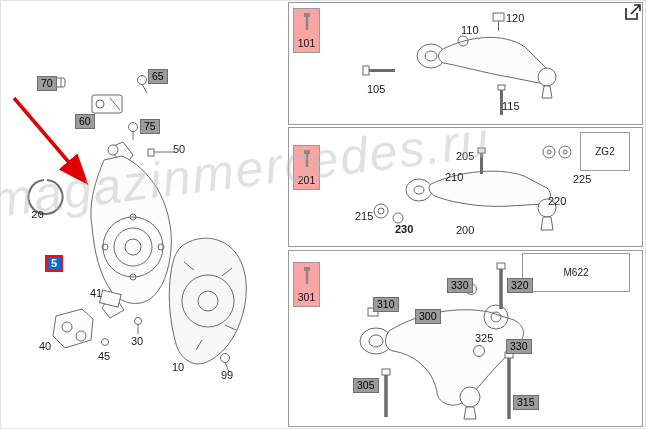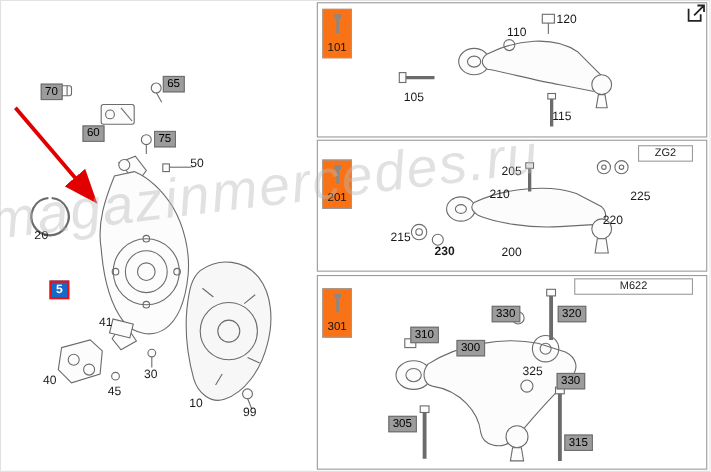--- a/index.html
+++ b/index.html
@@ -1,26 +1,26 @@
 <!DOCTYPE html>
 <html><head>
 <meta charset="utf-8">
 <style>
   html,body{margin:0;padding:0;background:#fff;font-family:"Liberation Sans",sans-serif;}
   .canvas{position:relative;width:646px;height:429px;background:#fff;overflow:hidden;box-shadow:inset 0 0 0 1px #e2e2e2;}
   .panel{position:absolute;left:288px;width:355px;border:1px solid #9a9a9a;background:#fff;box-sizing:border-box;}
   .panel-1{top:2px;height:123px;}
   .panel-2{top:127px;height:120px;}
   .panel-3{top:250px;height:177px;}
-  .refbox{position:absolute;left:4px;width:27px;height:45px;border:1px solid #9a9a9a;display:flex;flex-direction:column;align-items:center;justify-content:space-between;padding:3px 0;box-sizing:border-box;background:#f97316;}
+  .refbox{position:absolute;left:4px;width:27px;height:45px;border:1px solid #9a9a9a;display:flex;flex-direction:column;align-items:center;justify-content:space-between;padding:3px 0;box-sizing:border-box;background:#fca5a5;}
   .refnum{font-size:10.5px;color:#111;}
   .label{position:absolute;font-size:11px;color:#1a1a1a;line-height:13px;white-space:nowrap;z-index:4;cursor:pointer;}
   .label.shaded{background:#9c9c9c;border:1px solid #6e6e6e;color:#000;padding:0 3px;font-size:10.5px;}
   .label.selected{background:#1668c9;color:#fff;border:2px solid #e81212;padding:0 4px;font-weight:bold;}
-  .tagbox{position:absolute;border:1px solid #9a9a9a;background:#fff;font-size:10px;color:#222;padding:0 5px;line-height:13px;text-align:center;z-index:4;}
+  .tagbox{position:absolute;border:1px solid #9a9a9a;background:#fff;font-size:10px;color:#222;padding:12px 5px;line-height:13px;text-align:center;z-index:4;}
   .watermark{position:absolute;left:-12px;top:128px;width:720px;font-size:50px;font-style:italic;letter-spacing:2px;color:#b9b9b9;opacity:.42;transform:rotate(-7deg);white-space:nowrap;pointer-events:none;z-index:6;}
   .editbtn{position:absolute;top:3px;right:4px;width:18px;height:18px;z-index:7;cursor:pointer;}
   svg.art{position:absolute;left:0;top:0;z-index:1;}
   .leftarea{position:absolute;left:0;top:0;width:287px;height:412px;}
 </style>
 </head>
 <body>
 
 <div class="canvas">
 

